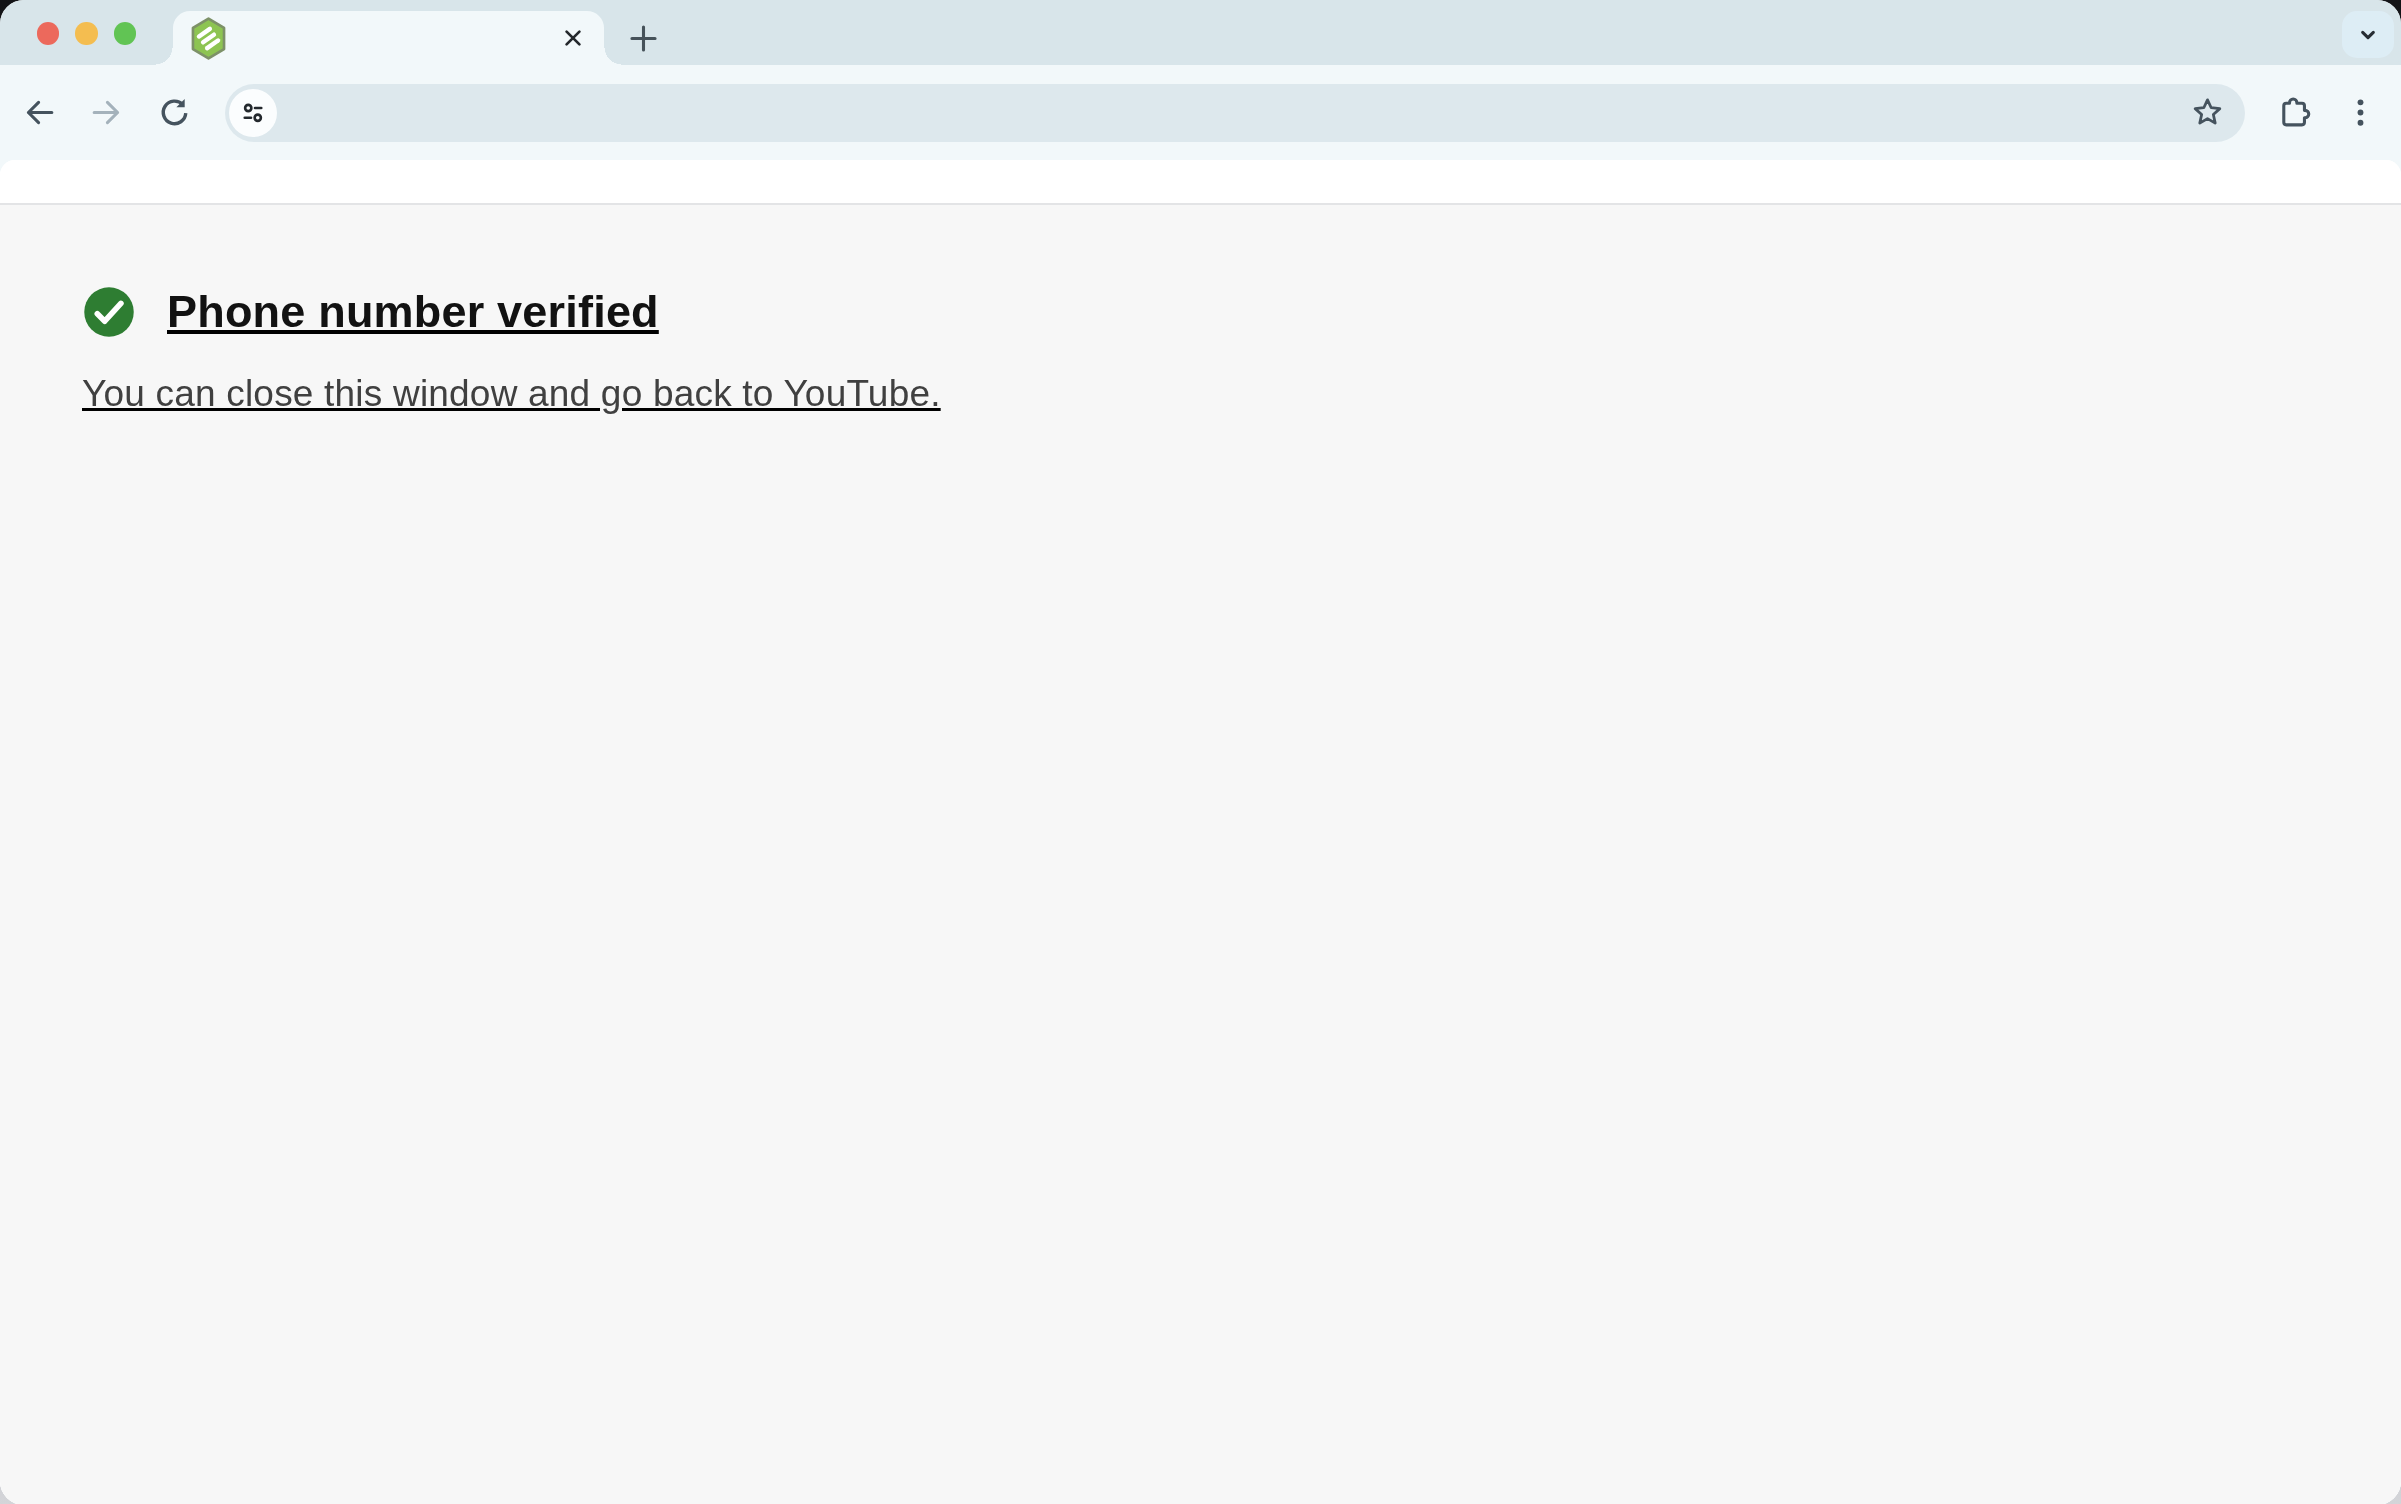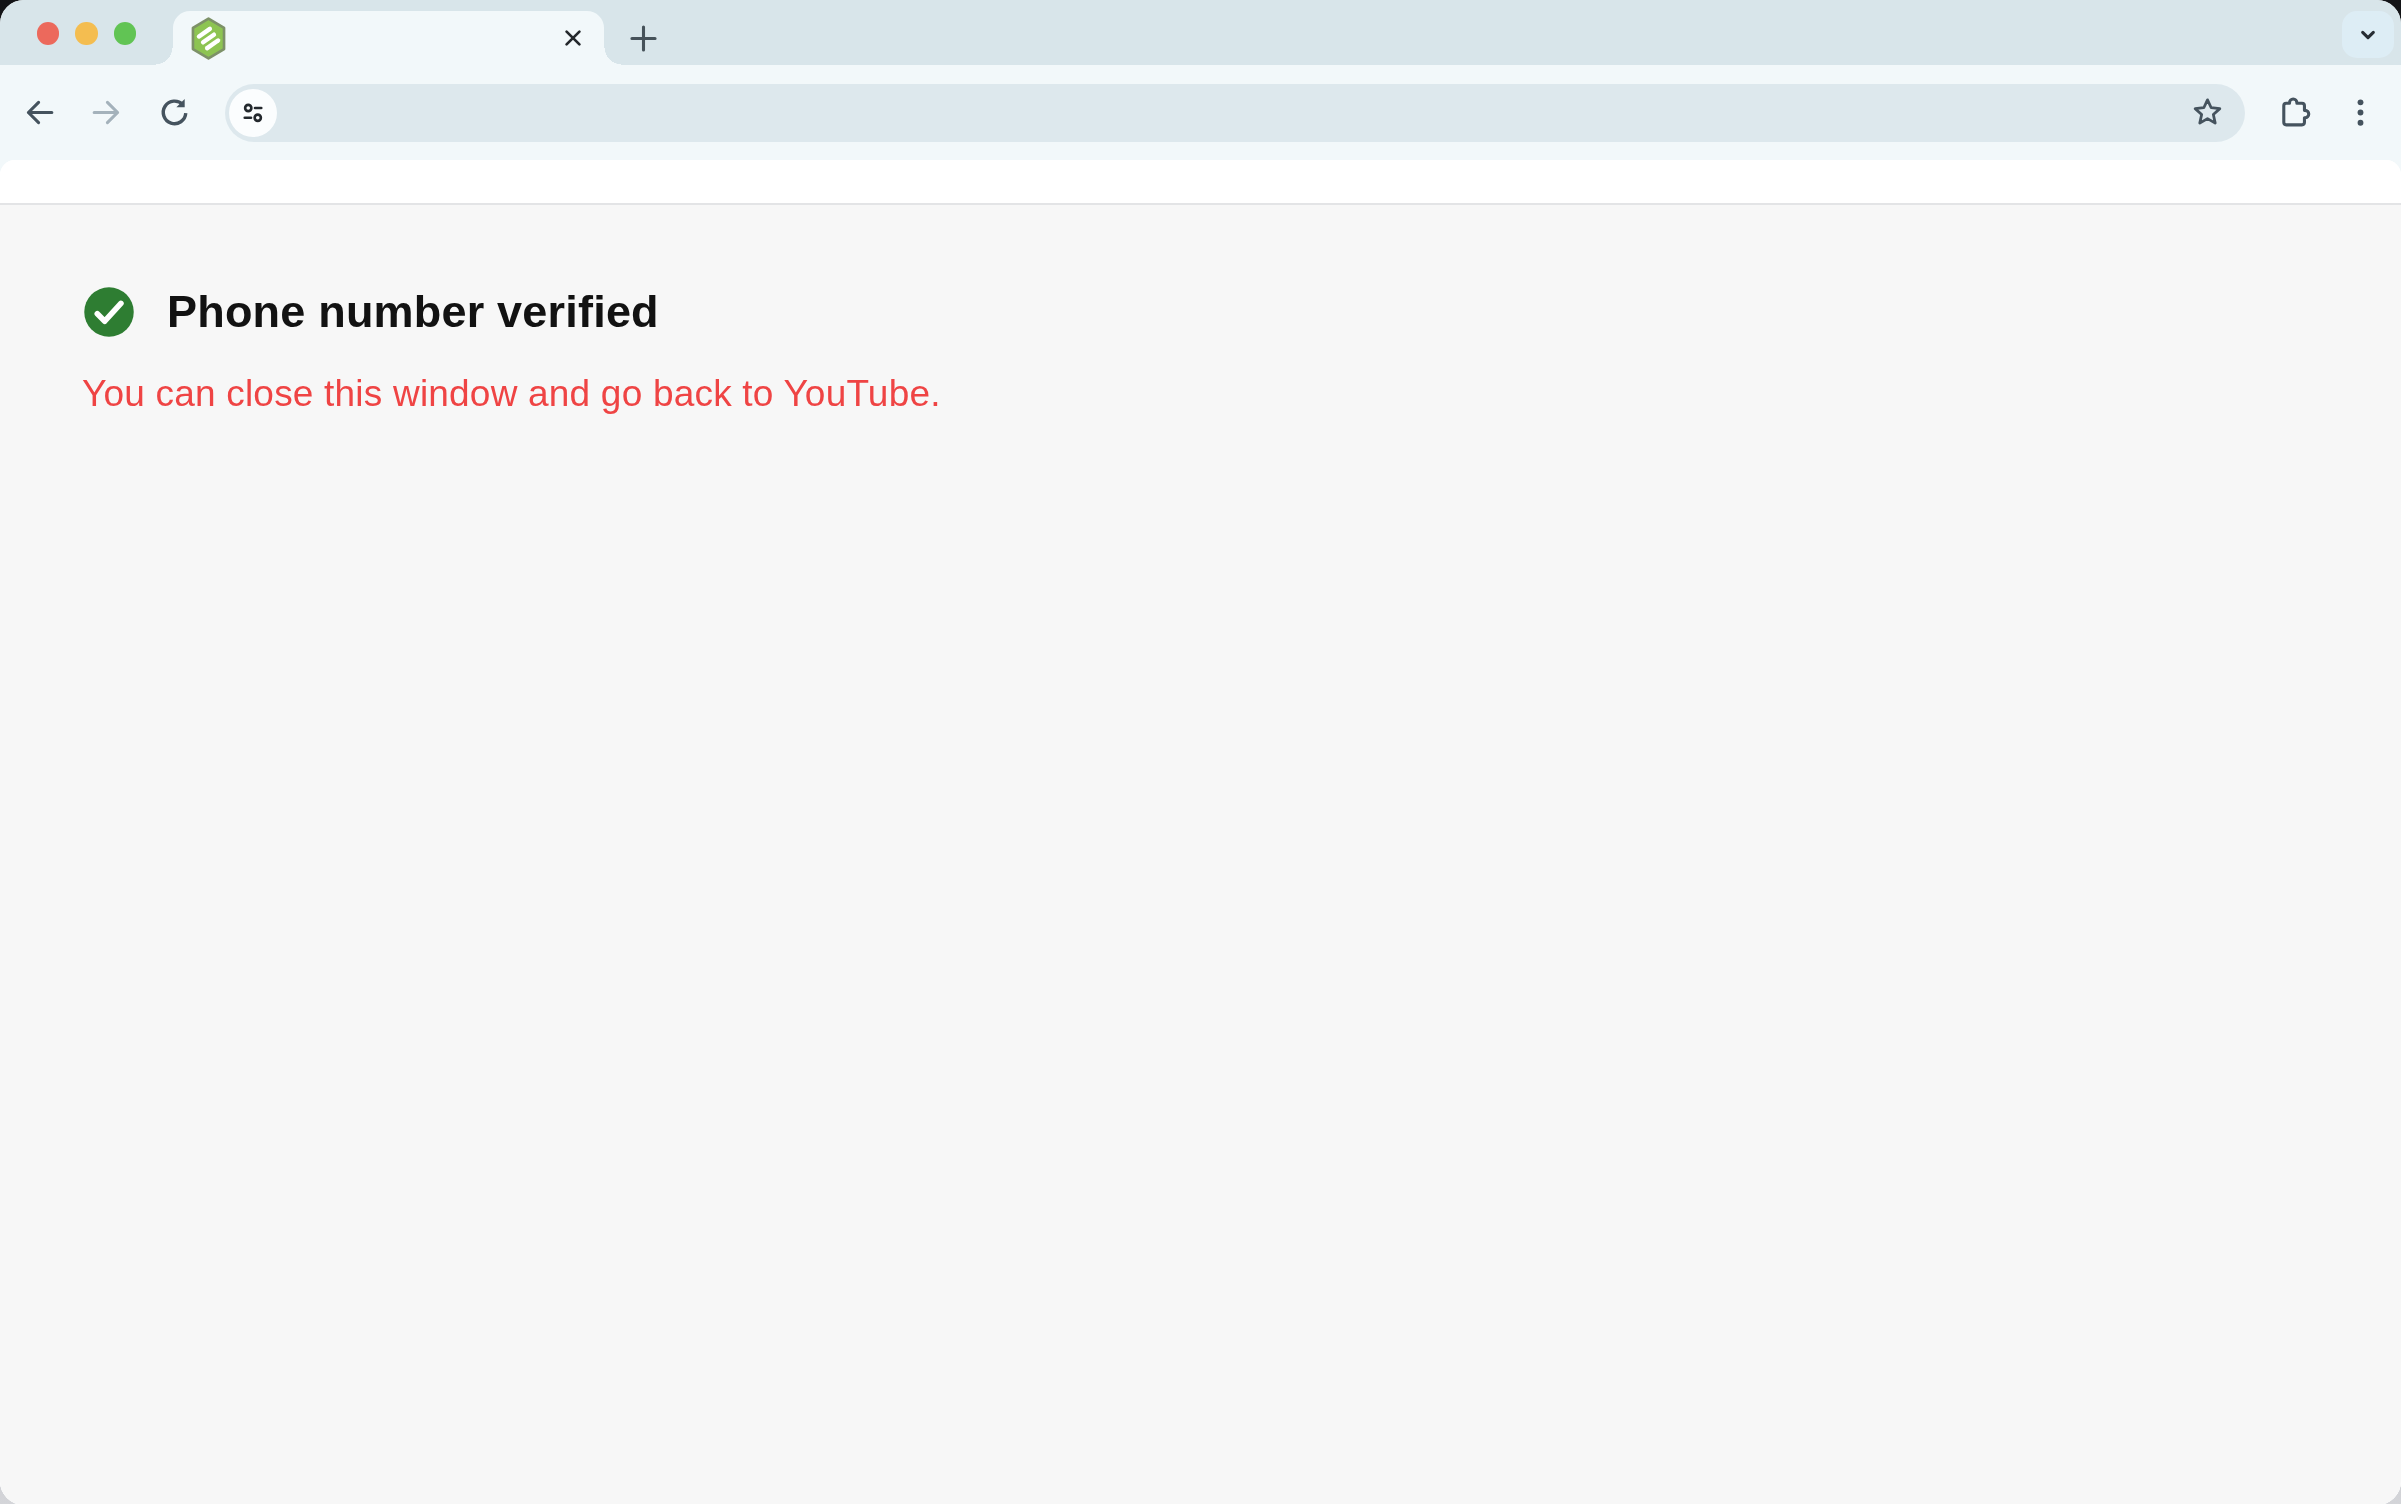--- a/index.html
+++ b/index.html
@@ -127,31 +127,32 @@
     background: #ffffff;
     border-radius: 15px 15px 0 0;
     display: flex; flex-direction: column;
     overflow: hidden;
   }
   .page-top-strip { flex: none; height: 43px; background: #ffffff; }
   .page-divider   { flex: none; height: 1.9px; background: #e3e4e6; }
   .page {
     flex: 1; background: #f7f7f7;
     padding: 80px 36px 0 82px;
+    text-decoration: underline;
   }
   .status-row { display: flex; align-items: center; gap: 31px; }
   .check-badge { flex: none; width: 54px; height: 54px; }
   .status-heading {
     margin: 0;
     font-size: 45px; font-weight: 700; color: #121212;
     letter-spacing: 0.2px;
   }
   .status-message {
     margin: 34px 0 0 0;
-    font-size: 37px; color: #ef4444;
+    font-size: 37px; color: #404040;
     letter-spacing: 0.2px;
   }
 
   svg { display: block; }
 </style>
 </head>
 <body>
 
 <div class="window">
 

